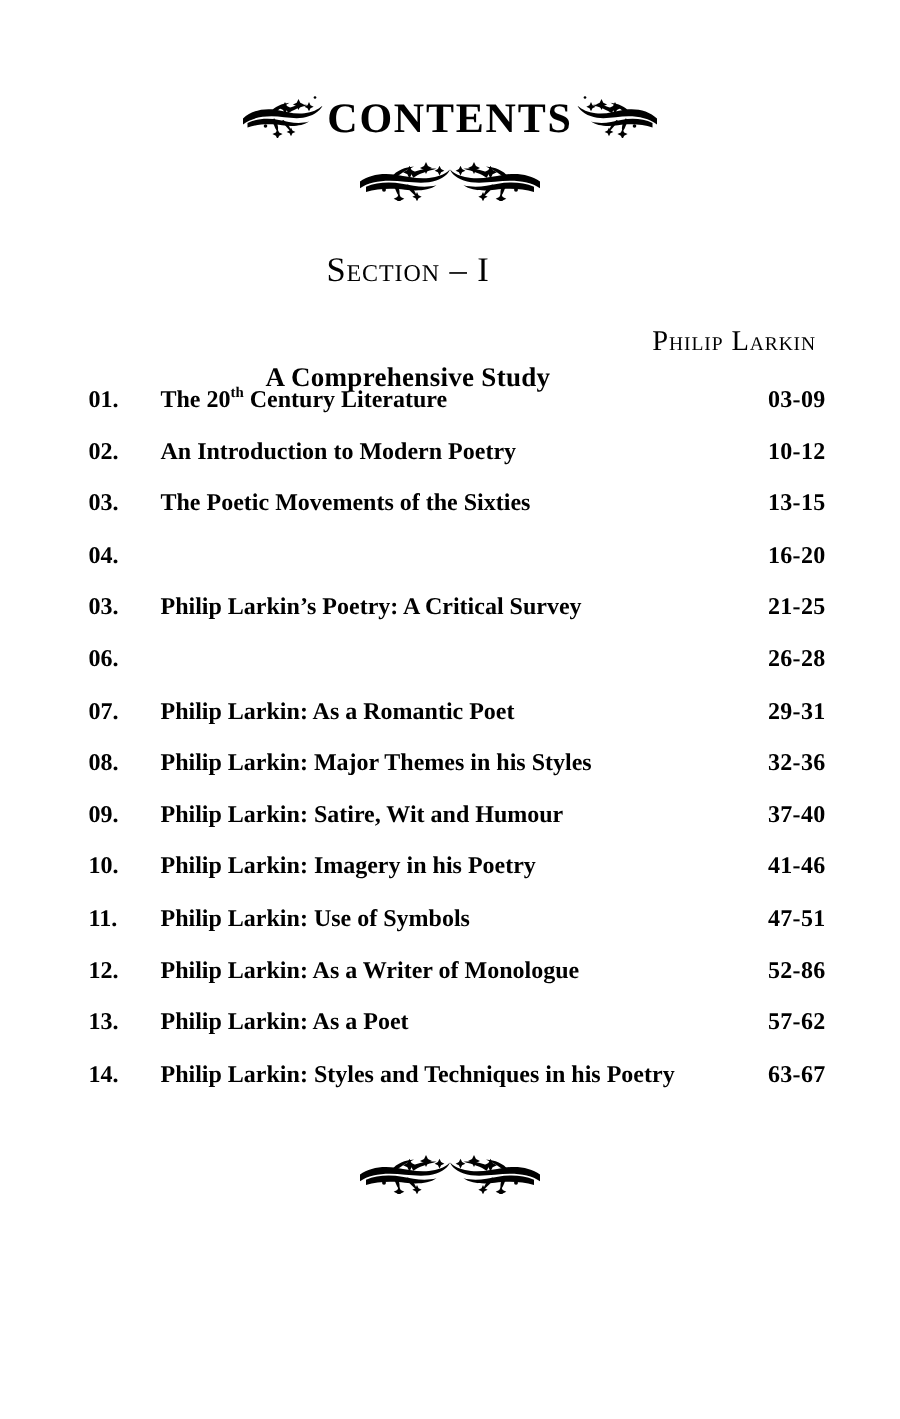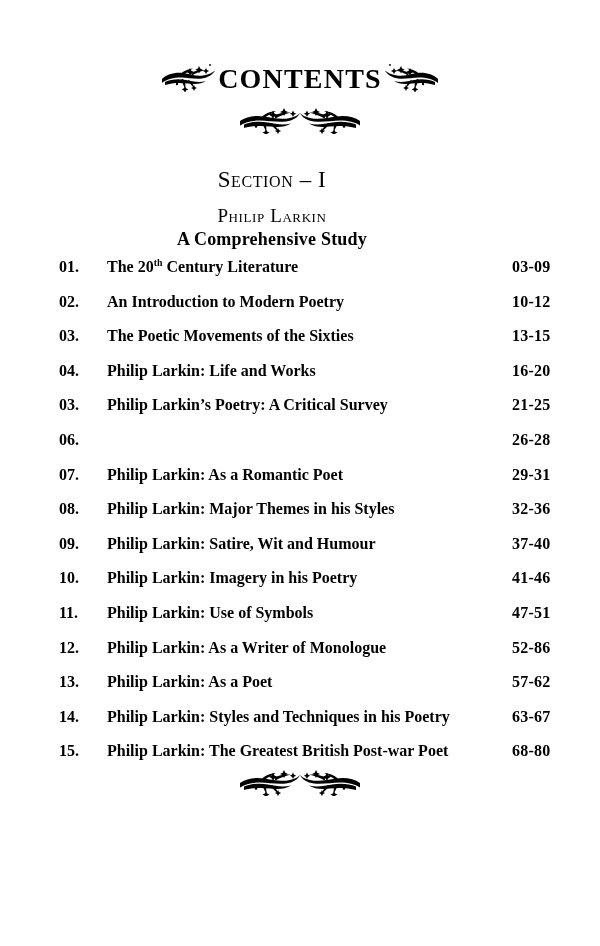--- a/index.html
+++ b/index.html
@@ -65,26 +65,27 @@
     text-align: center;
   }
   .section-label {
     font-size: 23px;
     font-variant: small-caps;
     letter-spacing: 0.6px;
     line-height: 1.05;
     white-space: nowrap;
   }
   .author-name {
-    margin-top: 14px;
+    margin-top: 26px;
     font-size: 19px;
     font-variant: small-caps;
     letter-spacing: 0.6px;
     line-height: 1.05;
     white-space: nowrap;
+    text-align: right;
   }
   .subtitle {
     margin-top: 3px;
     font-size: 18px;
     font-weight: bold;
     letter-spacing: 0.2px;
     line-height: 1.15;
     white-space: nowrap;
   }
 
@@ -250,21 +251,20 @@
         <span class="toc-label">An Introduction to Modern Poetry</span>
         <span class="toc-pages">10-12</span>
       </div>
       <div class="toc-row">
         <span class="toc-num">03.</span>
         <span class="toc-label">The Poetic Movements of the Sixties</span>
         <span class="toc-pages">13-15</span>
       </div>
       <div class="toc-row">
         <span class="toc-num">04.</span>
-        <span class="toc-label">Philip Larkin: Life and Works</span>
         <span class="toc-pages">16-20</span>
       </div>
       <div class="toc-row">
         <span class="toc-num">03.</span>
         <span class="toc-label">Philip Larkin’s Poetry: A Critical Survey</span>
         <span class="toc-pages">21-25</span>
       </div>
       <div class="toc-row">
         <span class="toc-num">06.</span>
         <span class="toc-pages">26-28</span>
@@ -301,25 +301,20 @@
       </div>
       <div class="toc-row">
         <span class="toc-num">13.</span>
         <span class="toc-label">Philip Larkin: As a Poet</span>
         <span class="toc-pages">57-62</span>
       </div>
       <div class="toc-row">
         <span class="toc-num">14.</span>
         <span class="toc-label">Philip Larkin: Styles and Techniques in his Poetry</span>
         <span class="toc-pages">63-67</span>
-      </div>
-      <div class="toc-row">
-        <span class="toc-num">15.</span>
-        <span class="toc-label">Philip Larkin: The Greatest British Post-war Poet</span>
-        <span class="toc-pages">68-80</span>
       </div>
     </div>
 
   <div class="footer-orn">
     <svg width="128" height="30" viewBox="0 0 252 60" aria-hidden="true">
       <g fill="#000000">
         <g>
           <path d="M6 34 C18 25, 36 22, 54 25 C72 28, 88 32, 106 28 C116 26, 122 22, 126 18
                    C122 27, 112 33, 98 35 C80 37, 62 33, 46 33 C30 33, 16 36, 6 43 Z"></path>
           <path d="M14 41 C28 35, 46 34, 62 37 C78 40, 92 43, 108 39 C98 46, 82 47, 66 45

